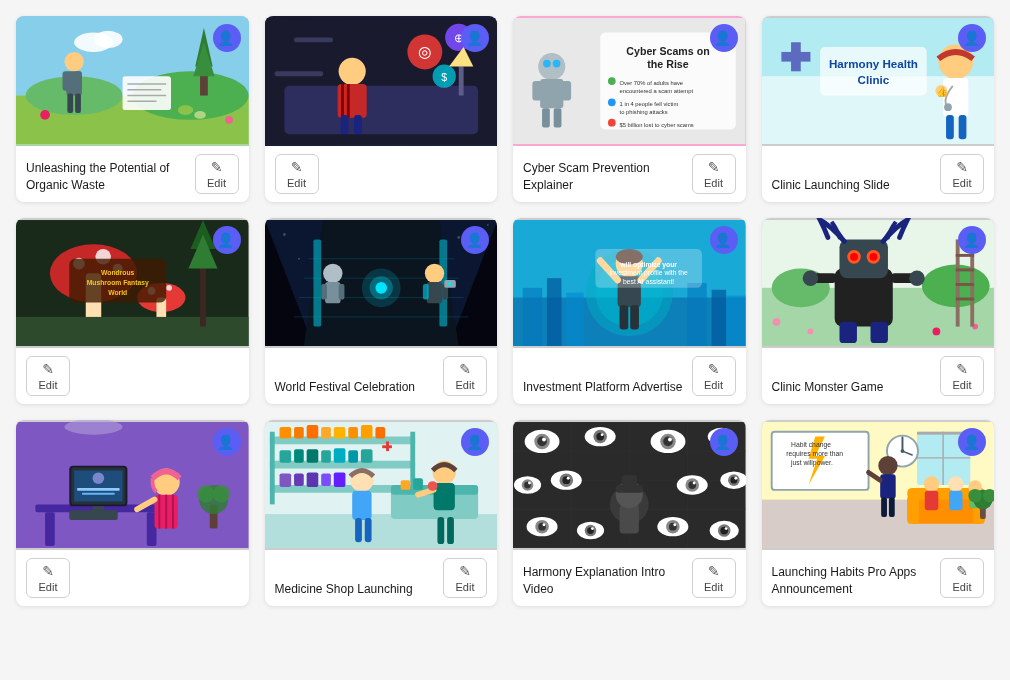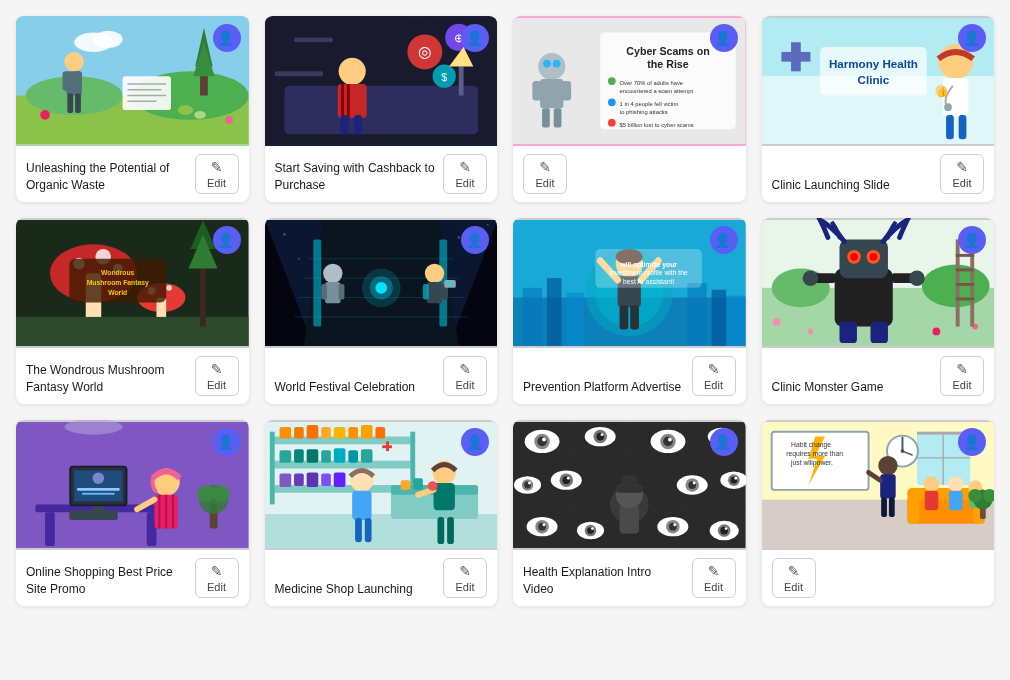--- a/index.html
+++ b/index.html
@@ -182,21 +182,20 @@
         <text x="185" y="65" text-anchor="middle" font-size="11" fill="white">$</text>
 
         <rect x="10" y="55" width="50" height="5" rx="2" fill="#3a3a5e"></rect>
         <rect x="30" y="20" width="40" height="5" rx="2" fill="#3a3a5e"></rect>
 
         <rect x="200" y="50" width="5" height="30" fill="#5d5d8a"></rect>
         <polygon points="190,50 215,50 205,30" fill="#ffe082"></polygon>
       </svg>
     </div>
     <div class="card-body">
-      <span class="card-title">Start Saving with Cashback to Purchase</span>
       <button class="edit-btn">
         <span class="edit-icon">✎</span>
         <span>Edit</span>
       </button>
     </div>
   </div>
 
   <div class="card">
     <div class="thumb-wrap">
       <div class="avatar-badge">👤</div>
@@ -224,20 +223,21 @@
           <text x="110" y="77" font-size="6" fill="#333" font-family="Arial">encountered a scam attempt</text>
           <circle cx="102" cy="87" r="4" fill="#2196f3"></circle>
           <text x="110" y="91" font-size="6" fill="#333" font-family="Arial">1 in 4 people fell victim</text>
           <text x="110" y="99" font-size="6" fill="#333" font-family="Arial">to phishing attacks</text>
           <circle cx="102" cy="108" r="4" fill="#f44336"></circle>
           <text x="110" y="112" font-size="6" fill="#333" font-family="Arial">$5 billion lost to cyber scams</text>
         </svg>
       </div>
     </div>
     <div class="card-body">
+      <span class="card-title">Cyber Scam Prevention Explainer</span>
       <button class="edit-btn">
         <span class="edit-icon">✎</span>
         <span>Edit</span>
       </button>
     </div>
   </div>
 
   <div class="card">
     <div class="thumb-wrap">
       <div class="avatar-badge">👤</div>
@@ -302,21 +302,20 @@
         <polygon points="180,30 193,0 206,30" fill="#1b5e20"></polygon>
         <polygon points="178,50 193,15 208,50" fill="#2e7d32"></polygon>
 
         <rect x="55" y="40" width="100" height="45" rx="6" fill="#3e1a00" opacity="0.8"></rect>
         <text x="105" y="57" text-anchor="middle" font-size="7" font-weight="bold" fill="#f5c518" font-family="Arial">Wondrous</text>
         <text x="105" y="67" text-anchor="middle" font-size="7" font-weight="bold" fill="#f5c518" font-family="Arial">Mushroom Fantasy</text>
         <text x="105" y="77" text-anchor="middle" font-size="7" font-weight="bold" fill="#f5c518" font-family="Arial">World</text>
       </svg>
     </div>
     <div class="card-body">
-      <span class="card-title">The Wondrous Mushroom Fantasy World</span>
       <button class="edit-btn">
         <span class="edit-icon">✎</span>
         <span>Edit</span>
       </button>
     </div>
   </div>
 
   <div class="card">
     <div class="thumb-wrap">
       <div class="avatar-badge">👤</div>
@@ -401,21 +400,21 @@
 
         <ellipse cx="120" cy="38" rx="14" ry="8" fill="#5d4037"></ellipse>
 
         <rect x="85" y="30" width="110" height="40" rx="5" fill="white" opacity="0.25"></rect>
         <text x="140" y="48" text-anchor="middle" font-size="7" font-weight="bold" fill="white" font-family="Arial">will optimize your</text>
         <text x="140" y="57" text-anchor="middle" font-size="7" fill="white" font-family="Arial">investment profile with the</text>
         <text x="140" y="66" text-anchor="middle" font-size="7" fill="white" font-family="Arial">best AI assistant!</text>
       </svg>
     </div>
     <div class="card-body">
-      <span class="card-title">Prevention Platform Advertise</span>
+      <span class="card-title">Investment Platform Advertise</span>
       <button class="edit-btn">
         <span class="edit-icon">✎</span>
         <span>Edit</span>
       </button>
     </div>
   </div>
 
   <div class="card">
     <div class="thumb-wrap">
       <div class="avatar-badge">👤</div>
@@ -509,21 +508,20 @@
 
         <line x1="143" y1="80" x2="125" y2="90" stroke="#ffcc80" stroke-width="6" stroke-linecap="round"></line>
 
         <rect x="200" y="85" width="8" height="25" rx="2" fill="#5d4037"></rect>
         <circle cx="204" cy="80" r="15" fill="#2e7d32" opacity="0.8"></circle>
         <circle cx="196" cy="74" r="9" fill="#388e3c" opacity="0.8"></circle>
         <circle cx="212" cy="74" r="9" fill="#388e3c" opacity="0.8"></circle>
       </svg>
     </div>
     <div class="card-body">
-      <span class="card-title">Online Shopping Best Price Site Promo</span>
       <button class="edit-btn">
         <span class="edit-icon">✎</span>
         <span>Edit</span>
       </button>
     </div>
   </div>
 
   <div class="card">
     <div class="thumb-wrap">
       <div class="avatar-badge">👤</div>
@@ -675,21 +673,21 @@
         <circle cx="165" cy="108" r="4" fill="#333"></circle>
         <circle cx="167" cy="106" r="1.5" fill="white"></circle>
 
         <ellipse cx="218" cy="112" rx="15" ry="10" fill="white"></ellipse>
         <circle cx="218" cy="112" r="6.5" fill="#777"></circle>
         <circle cx="218" cy="112" r="4" fill="#222"></circle>
         <circle cx="220" cy="110" r="1.5" fill="white"></circle>
       </svg>
     </div>
     <div class="card-body">
-      <span class="card-title">Health Explanation Intro Video</span>
+      <span class="card-title">Harmony Explanation Intro Video</span>
       <button class="edit-btn">
         <span class="edit-icon">✎</span>
         <span>Edit</span>
       </button>
     </div>
   </div>
 
   <div class="card">
     <div class="thumb-wrap">
       <div class="avatar-badge">👤</div>
@@ -740,20 +738,21 @@
         <circle cx="220" cy="67" r="7" fill="#ffcc80"></circle>
         <rect x="214" y="73" width="12" height="16" rx="3" fill="#66bb6a"></rect>
 
         <rect x="225" y="85" width="6" height="15" rx="2" fill="#6d4c41"></rect>
         <circle cx="228" cy="80" r="10" fill="#2e7d32"></circle>
         <circle cx="220" cy="76" r="7" fill="#388e3c"></circle>
         <circle cx="235" cy="76" r="7" fill="#388e3c"></circle>
       </svg>
     </div>
     <div class="card-body">
+      <span class="card-title">Launching Habits Pro Apps Announcement</span>
       <button class="edit-btn">
         <span class="edit-icon">✎</span>
         <span>Edit</span>
       </button>
     </div>
   </div>
 
 </div>
 
 </body></html>

